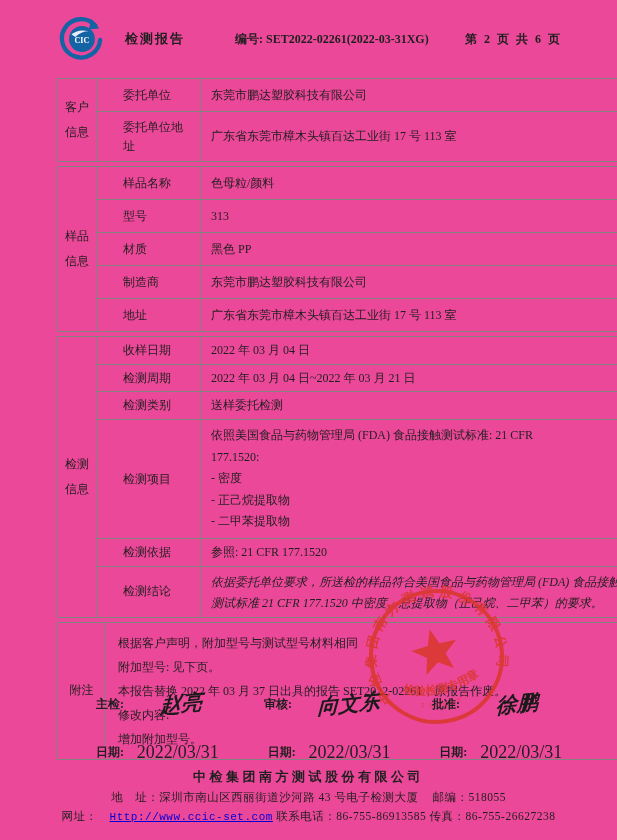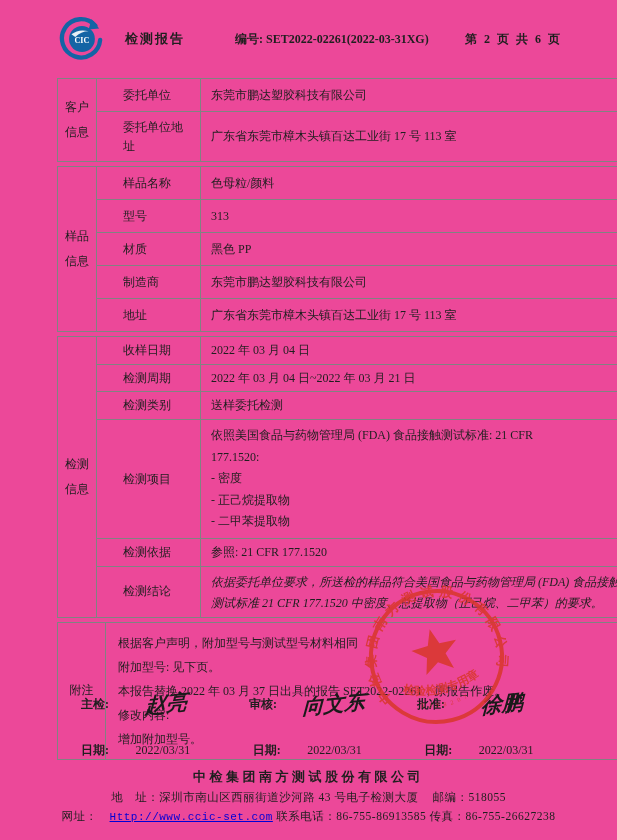--- a/index.html
+++ b/index.html
@@ -29,29 +29,29 @@
   tr.h27 td { height:27px; padding-top:4px; padding-bottom:4px; }
   .pre { white-space:pre-line; }
   td.items { line-height:1.8; padding-top:5px; padding-bottom:5px; }
   td.conclusion { line-height:1.75; padding-top:5px; padding-bottom:3px;font-style:italic; }
   table.notes col.c1 { width:48px; }
   td.notes-val { line-height:2.0; padding:8px 12px; }
   
   .stamp { position:absolute; left:364px; top:584px; width:145px; height:145px;
            transform:rotate(-14deg); opacity:.87; z-index:5; }
   
-  .signatures { position:absolute; top:690px; left:55px; width:505px; font-size:12px; }
+  .signatures { position:absolute; top:690px; left:70px; width:505px; font-size:12px; }
   .sig-row, .date-row { display:flex; }
   .sig-col { width:168px; display:flex; align-items:center; }
   .sig-role { margin-left:26px; font-weight:bold; white-space:nowrap; }
   .sig-name { flex:1; text-align:center; font-size:21px; font-style:italic; font-weight:bold;
               font-family:"DejaVu Serif",serif; transform:rotate(-6deg) skewX(-8deg); color:#1a1a1a; }
   .date-row { margin-top:24px;gap:10px; }
   .date-lbl { margin-left:26px; font-weight:bold; white-space:nowrap; }
-  .date-val { flex:1; text-align:center; font-size:12px; }
+  .date-val { flex:1; text-align:center; font-size:18px; }
   
   .footer { position:absolute; top:768px; left:0; width:617px; text-align:center; }
   .f-company { font-weight:bold; font-size:13px; letter-spacing:3.5px; }
   .f-line { font-size:11.5px; margin-top:4px; letter-spacing:.5px; }
   .f-url { color:#0000d6; text-decoration:underline;
            font-family:"Liberation Mono","DejaVu Sans Mono",monospace; font-size:11px;padding-left:12px; }
   .gap { display:inline-block; width:14px; }
 </style>
 </head>
 <body>

